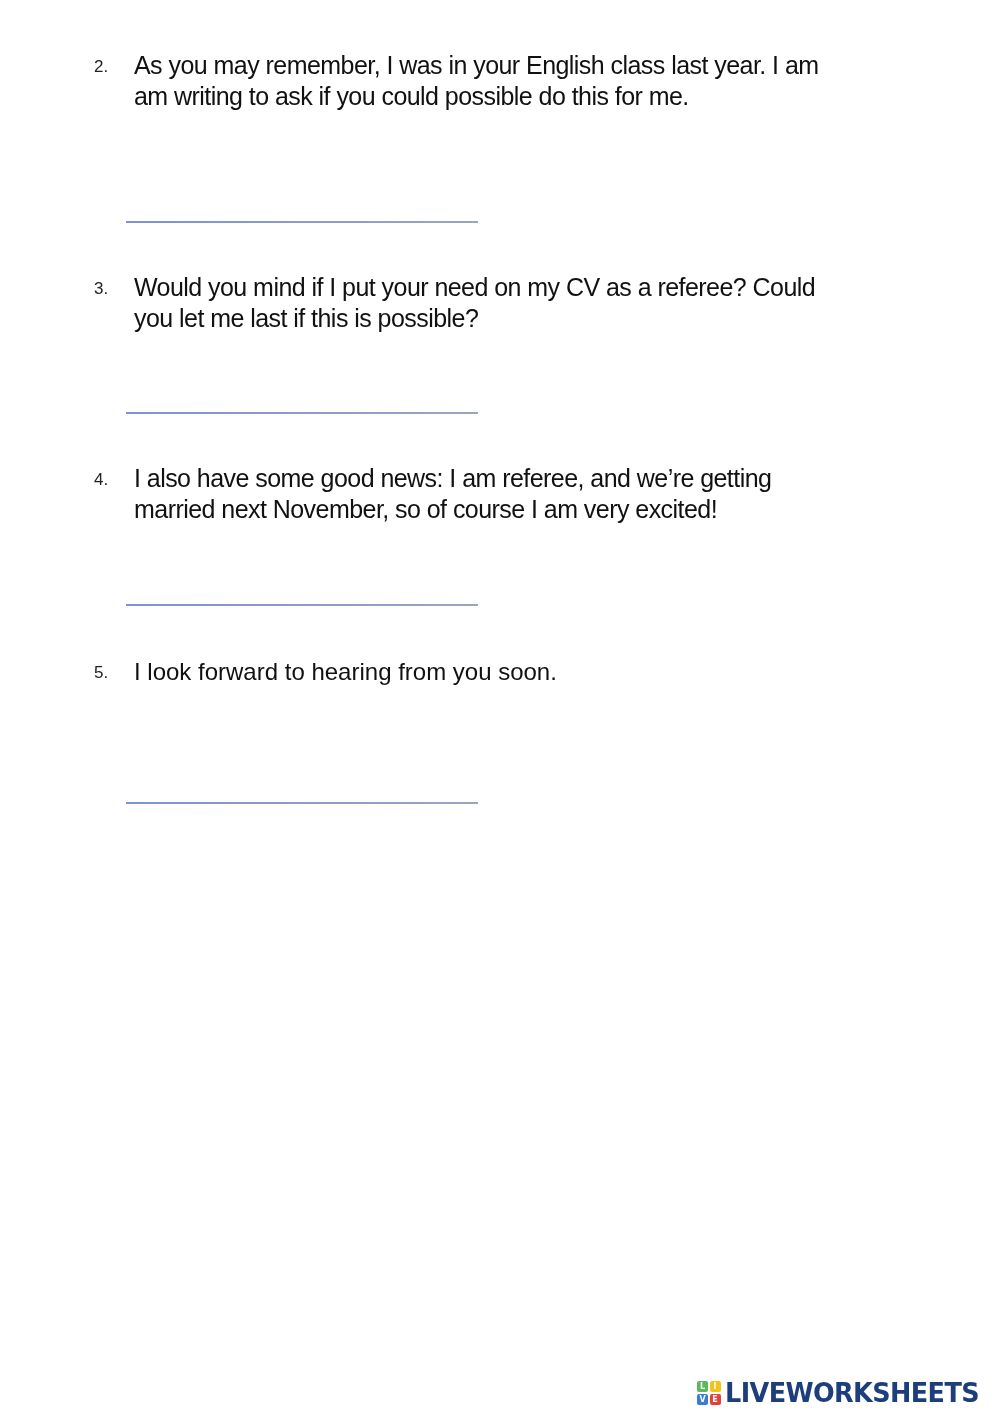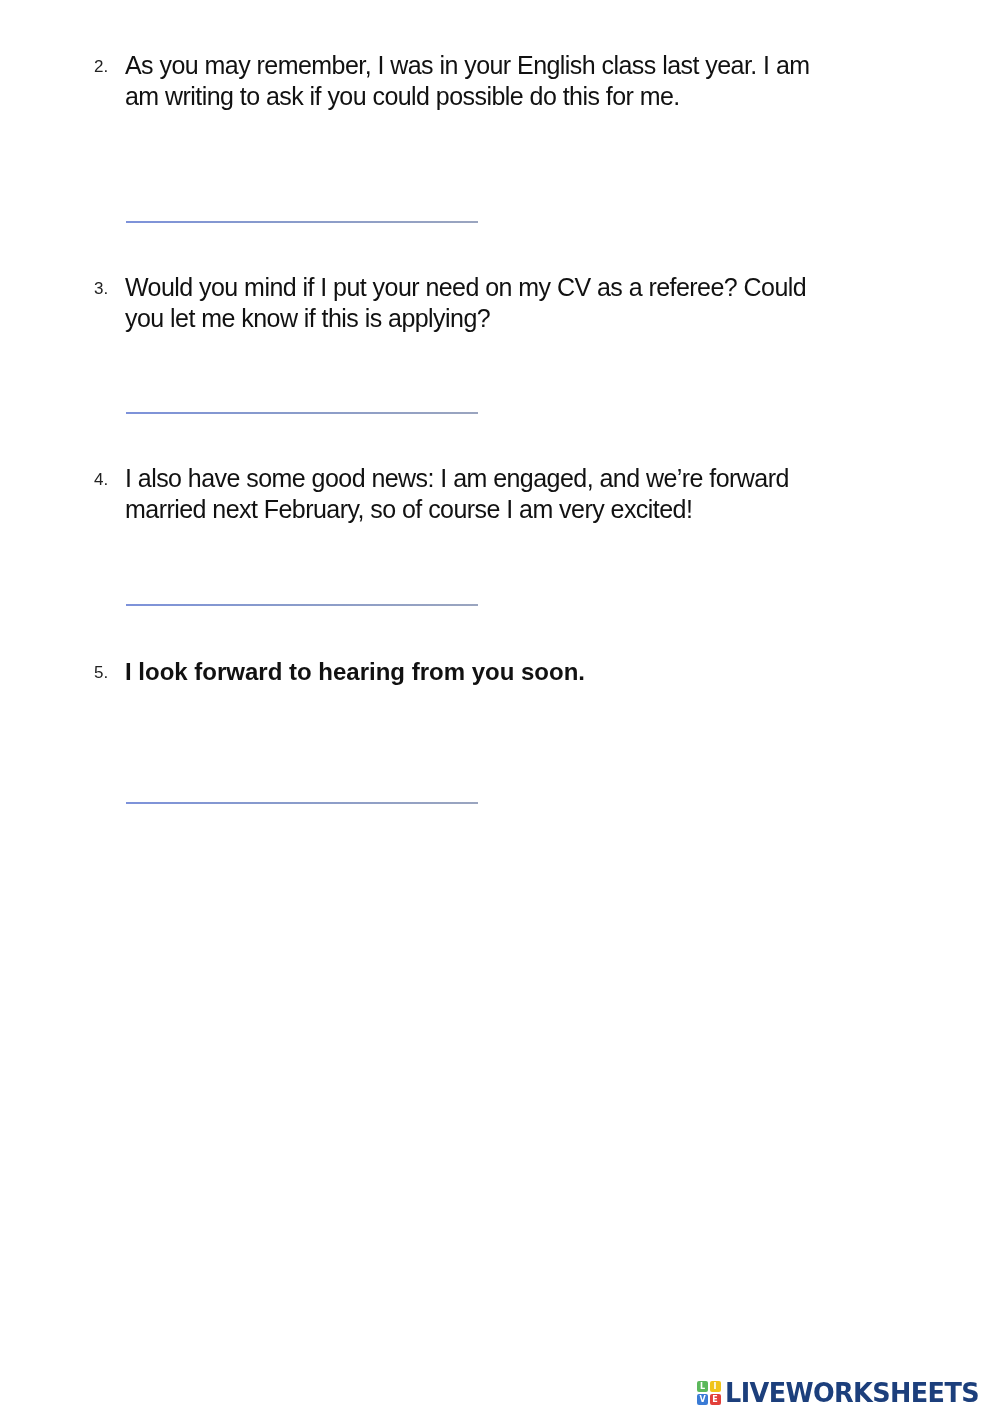--- a/index.html
+++ b/index.html
@@ -21,36 +21,35 @@
       width: 820px;
     }
     .item-num {
       position: absolute;
       left: 0;
       font-size: 17px;
       color: #222;
     }
     .item-text {
       position: absolute;
-      left: 31px;
+      left: 40px;
       width: 790px;
       font-size: 25px;
       line-height: 31px;
       letter-spacing: -0.55px;
       transform-origin: left top;
     }
     .item-text .line {
       display: block;
       white-space: nowrap;
     }
     .item5 .item-text {
       line-height: 34px;
       letter-spacing: 0px;
       font-size: 24px;
-      font-weight: bold;
     }
     .answer-line {
       position: absolute;
       left: 126px;
       width: 352px;
       height: 1.5px;
       background: linear-gradient(to right, #6f86d6 0%, #7a8fc7 40%, #8f9bb8 100%);
       opacity: 0.9;
       cursor: text;
     }
@@ -98,30 +97,30 @@
     <span class="line">As you may remember, I was in your English class last year. I am</span>
     <span class="line">am writing to ask if you could possible do this for me.</span>
   </div>
 </div>
 <div class="answer-line" style="top:221px;"></div>
 
 <div class="item item3" style="top:272px;">
   <span class="item-num" style="top:7px;">3.</span>
   <div class="item-text">
     <span class="line">Would you mind if I put your need on my CV as a referee? Could</span>
-    <span class="line">you let me know if this is applying?</span>
+    <span class="line">you let me last if this is possible?</span>
   </div>
 </div>
 <div class="answer-line" style="top:412px;"></div>
 
 <div class="item item4" style="top:463px;">
   <span class="item-num" style="top:7px;">4.</span>
   <div class="item-text">
-    <span class="line">I also have some good news: I am engaged, and we’re forward</span>
-    <span class="line">married next February, so of course I am very excited!</span>
+    <span class="line">I also have some good news: I am referee, and we’re getting</span>
+    <span class="line">married next November, so of course I am very excited!</span>
   </div>
 </div>
 <div class="answer-line" style="top:604px;"></div>
 
 <div class="item item5" style="top:655px;">
   <span class="item-num" style="top:8px;">5.</span>
   <div class="item-text">
     <span class="line">I look forward to hearing from you soon.</span>
   </div>
 </div>

